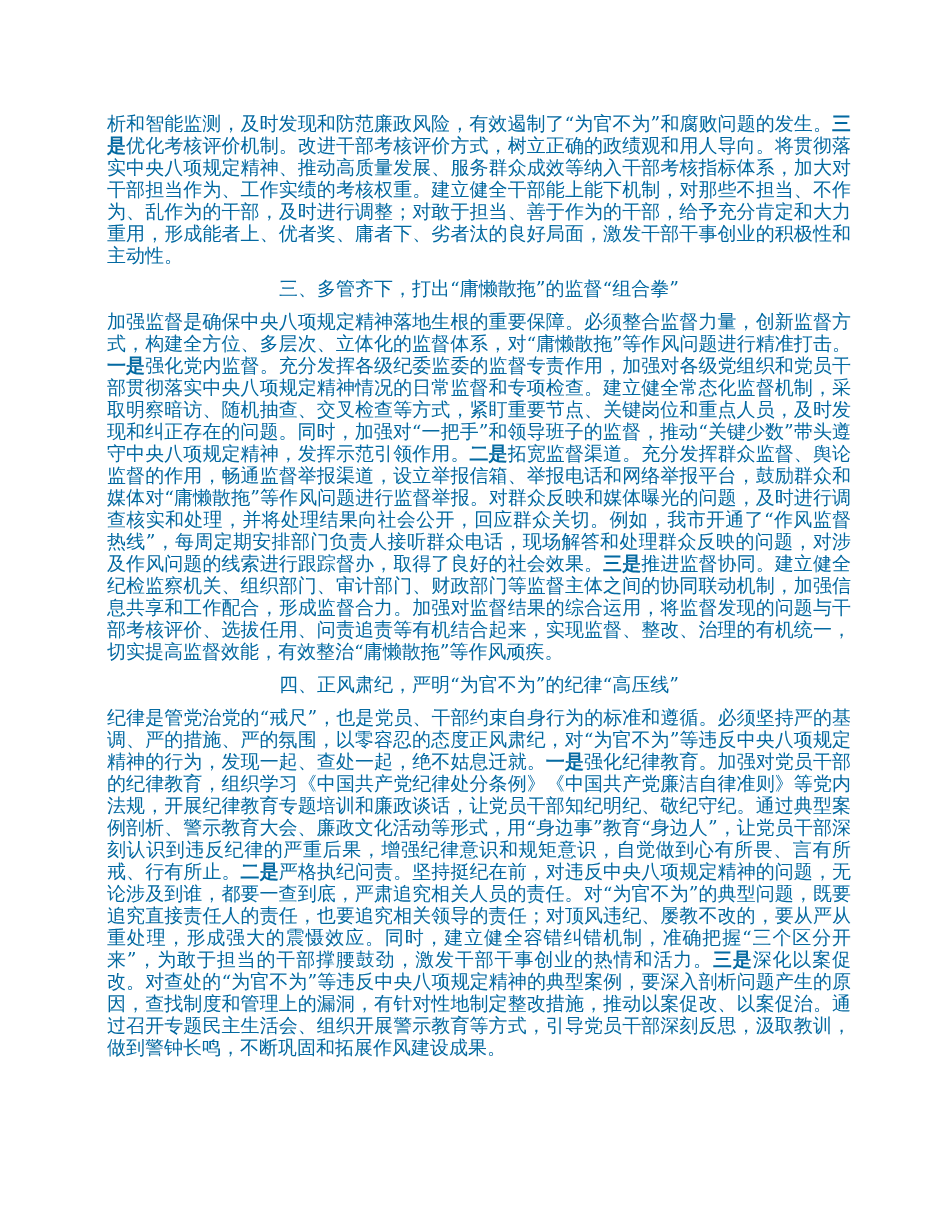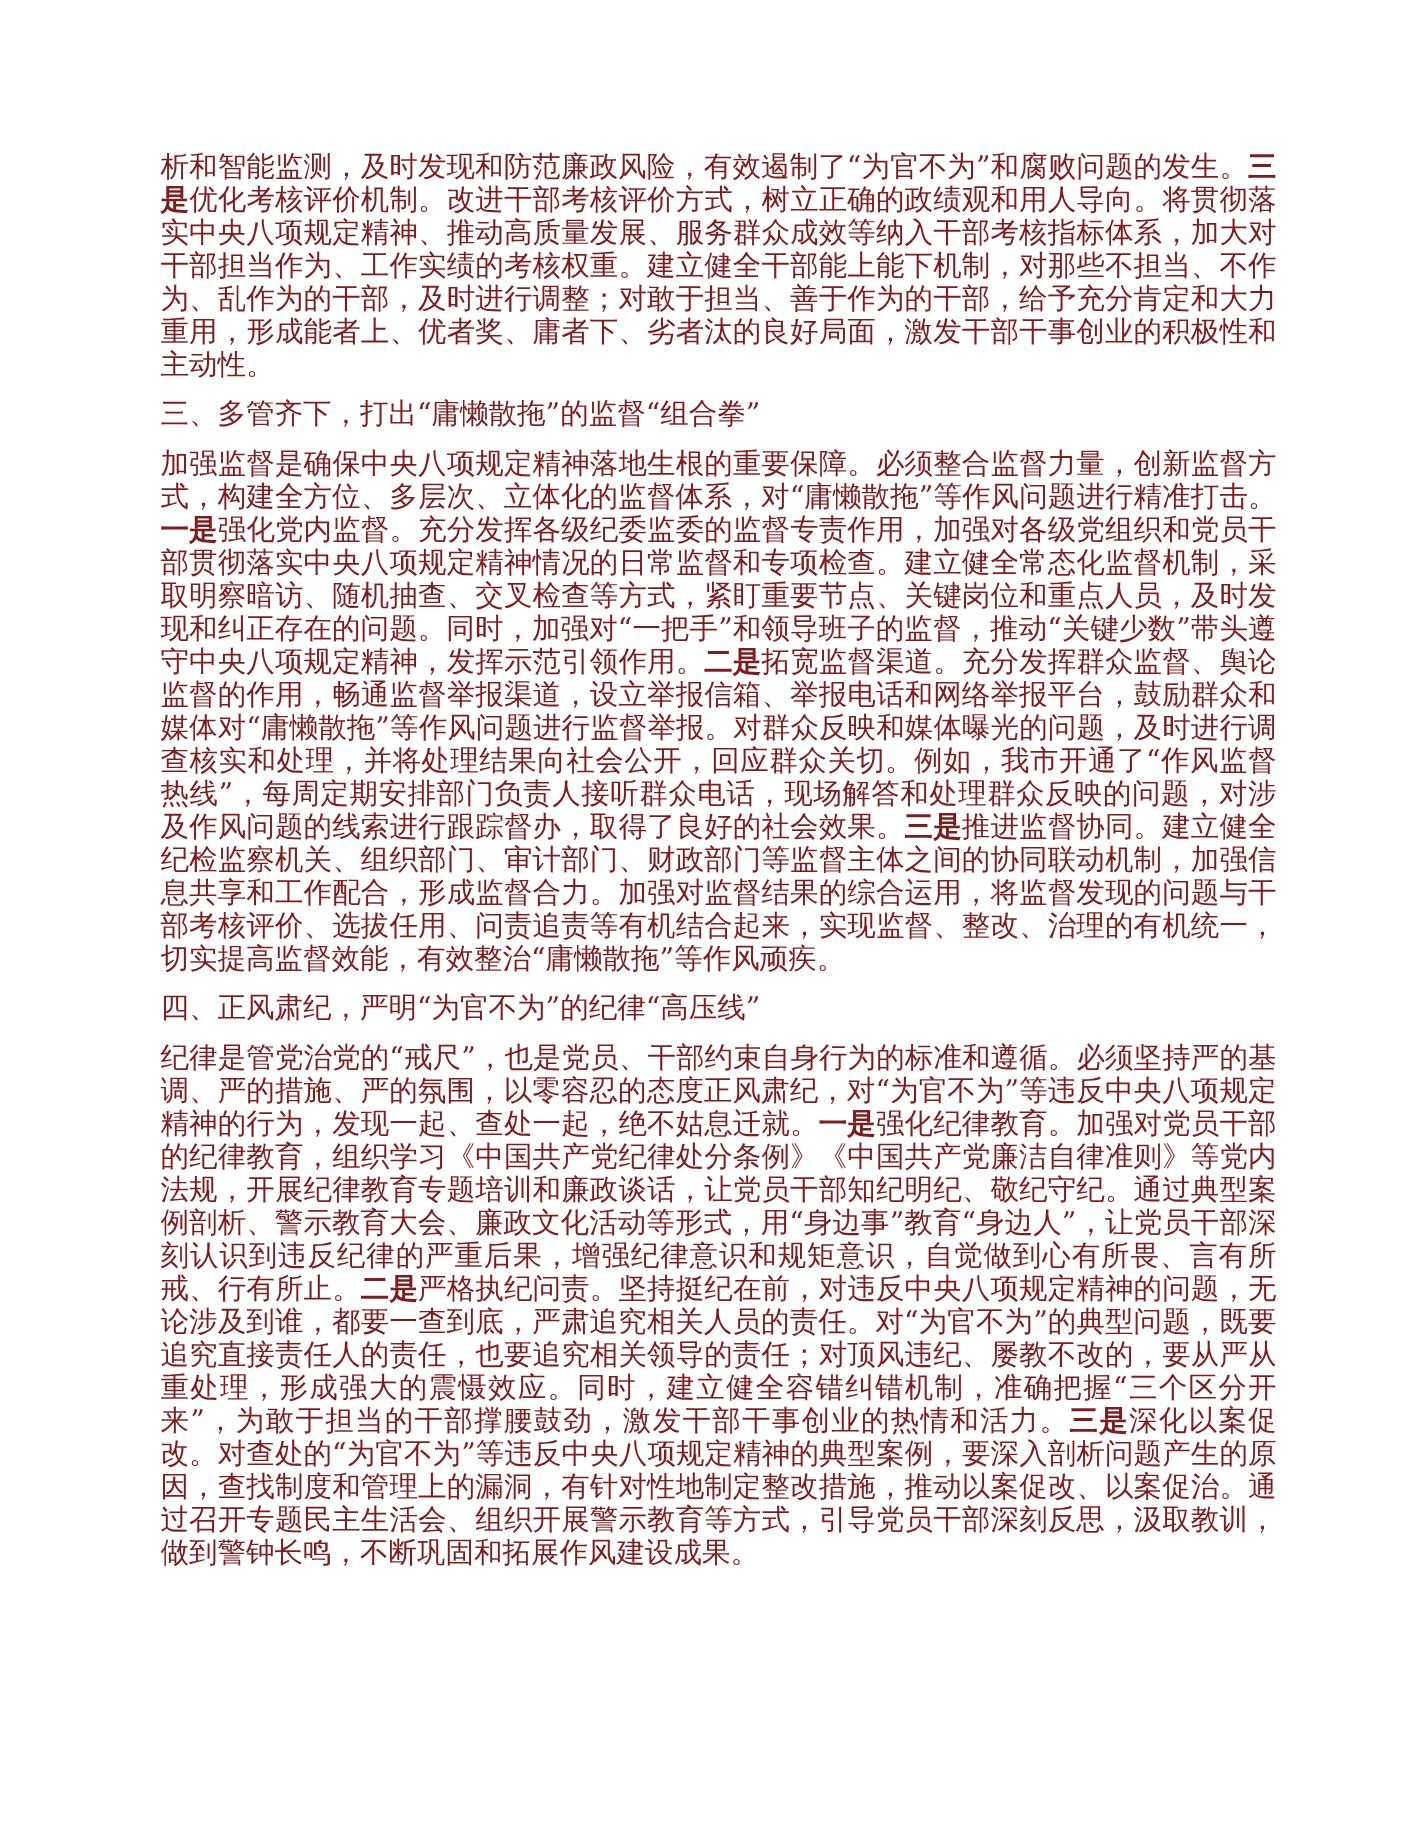--- a/index.html
+++ b/index.html
@@ -6,39 +6,39 @@
     margin: 0;
     padding: 0;
     width: 950px;
     height: 1230px;
     background: #ffffff;
     overflow: hidden;
   }
   .document-page {
     position: absolute;
     left: 107px;
-    top: 100px;
+    top: 112px;
     width: 744px;
-    color: #7f1d1d;
+    color: #0369a1;
     font-family: "DejaVu Serif", "Liberation Serif", serif;
   }
   .document-page p.paragraph,
   .document-page h2.heading {
     font-size: 19px;
     line-height: 22px;
     font-weight: normal;
     margin: 0 0 11px 0;
     padding: 0;
   }
   .document-page p.paragraph {
     text-align: justify;
     text-justify: inter-character;
   }
   .document-page h2.heading {
-    text-align: left;
+    text-align: center;
   }
   .document-page strong {
     font-weight: bold;
   }
 </style>
 </head>
 <body>
 
 <div class="document-page">
     <p class="paragraph"><span>析和智能监测，及时发现和防范廉政风险，有效遏制了“为官不为”和腐败问题的发生。</span><strong>三是</strong><span>优化考核评价机制。改进干部考核评价方式，树立正确的政绩观和用人导向。将贯彻落实中央八项规定精神、推动高质量发展、服务群众成效等纳入干部考核指标体系，加大对干部担当作为、工作实绩的考核权重。建立健全干部能上能下机制，对那些不担当、不作为、乱作为的干部，及时进行调整；对敢于担当、善于作为的干部，给予充分肯定和大力重用，形成能者上、优者奖、庸者下、劣者汰的良好局面，激发干部干事创业的积极性和主动性。</span></p>

